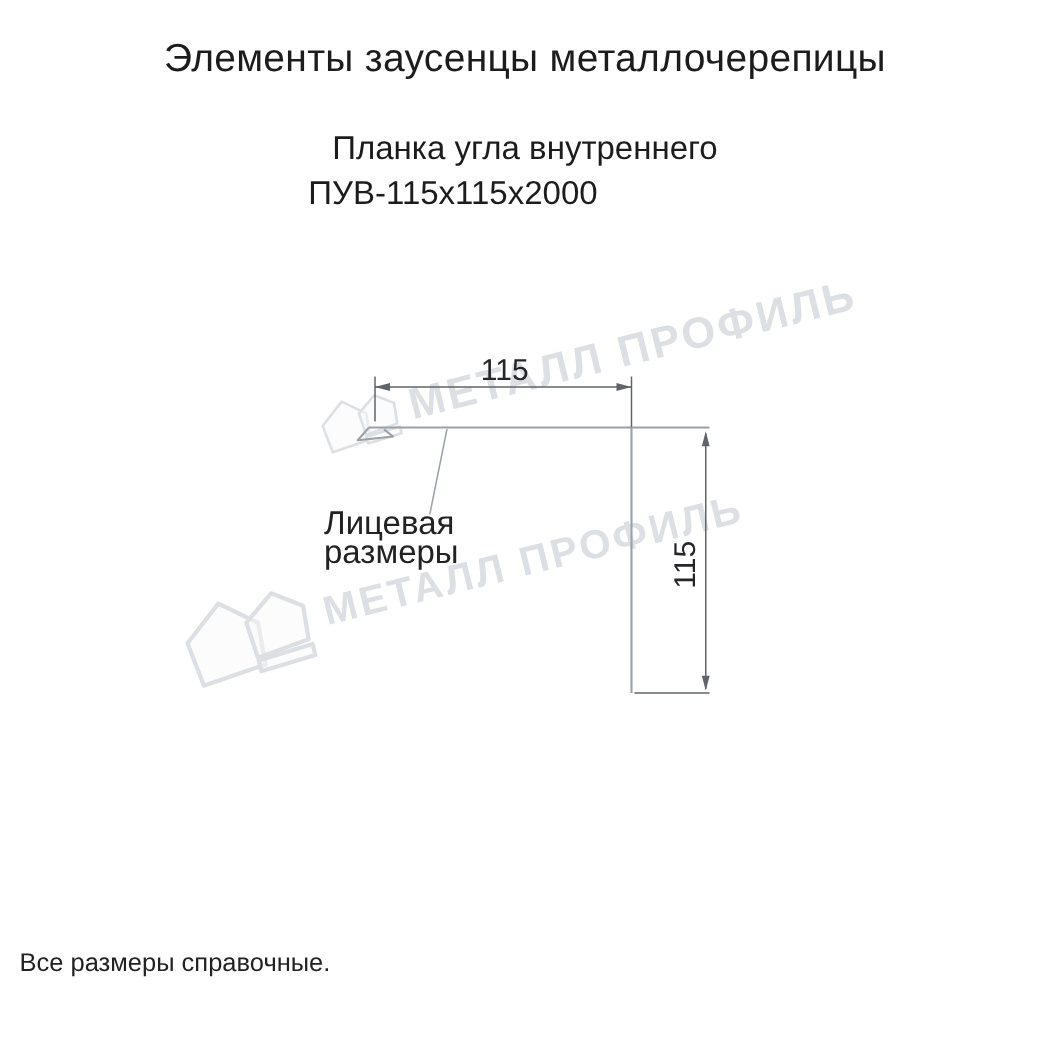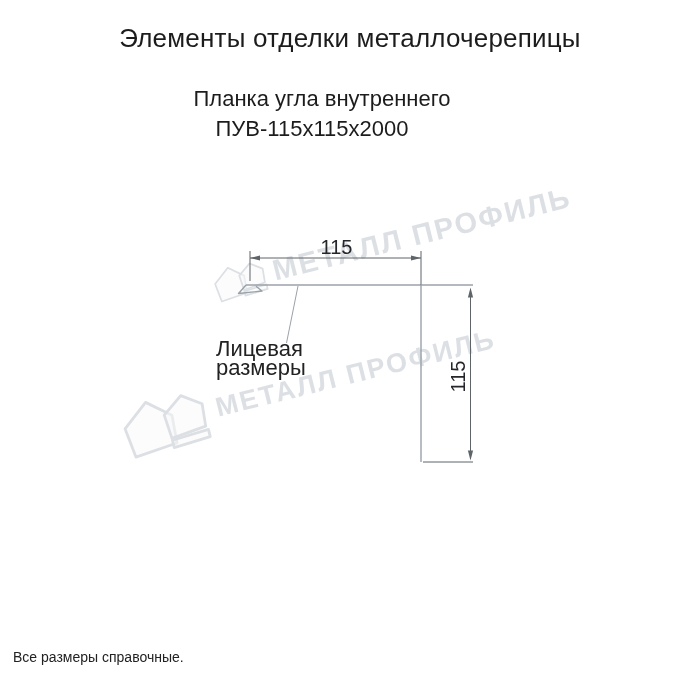--- a/index.html
+++ b/index.html
@@ -11,24 +11,24 @@
   }
   .abs{position:absolute;}
 
   
   .page-title{
     top:23px;left:0;width:700px;text-align:center;
     font-size:26px;letter-spacing:.2px;color:var(--text,#1c1c1c);
   }
   .product-name{
     top:86px;left:0;width:644px;text-align:center;
-    font-size:22px;color:var(--text,#1c1c1c);
+    font-size:22px;color:var(--text,#1c1c1c);padding-left:28px;
   }
   .product-code{
-    top:116px;left:10px;width:604px;text-align:center;
+    top:116px;left:0;width:604px;text-align:center;
     font-size:22px;color:var(--text,#1c1c1c);
   }
 
   
   .wm{
     display:flex;align-items:center;gap:5px;
     color:var(--watermark,#c8cdd3);opacity:.62;
     transform:rotate(-14deg);transform-origin:left center;
     z-index:1;pointer-events:none;
   }
@@ -56,28 +56,28 @@
     left:427px;top:365px;width:62px;
     transform:rotate(-90deg);transform-origin:center;
   }
   .face-label{
     left:216px;top:340px;width:78px;text-align:center;
     font-size:22px;line-height:18.5px;color:#222;z-index:3;
   }
 
   
   .footer-notes{
-    left:13px;top:649px;width:600px;
-    font-size:14px;line-height:16.5px;color:#222;z-index:3;
+    left:13px;top:634px;width:600px;
+    font-size:17px;line-height:16.5px;color:#222;z-index:3;
   }
 </style>
 </head>
 <body>
 
-<div class="abs page-title">Элементы отделки металлочерепицы</div>
+<div class="abs page-title">Элементы заусенцы металлочерепицы</div>
 <div class="abs product-name">Планка угла внутреннего</div>
 <div class="abs product-code">ПУВ-115х115х2000</div>
 
 <div class="abs wm wm-1">
   <svg width="58" height="42" viewBox="0 0 100 72">
     <path d="M6,34 L34,12 L58,32 L56,62 L10,66 Z" fill="rgba(244,246,248,0.5)" stroke="currentColor" stroke-width="3" stroke-linejoin="round"></path>
     <path d="M50,30 L72,14 L92,28 L90,52 L52,56 Z" fill="rgba(244,246,248,0.5)" stroke="currentColor" stroke-width="3" stroke-linejoin="round"></path>
     <path d="M52,58 L92,56 L92,64 L52,66 Z" fill="rgba(244,246,248,0.5)" stroke="currentColor" stroke-width="3" stroke-linejoin="round"></path>
   </svg>
   <span class="wm-text">МЕТАЛЛ ПРОФИЛЬ</span>

